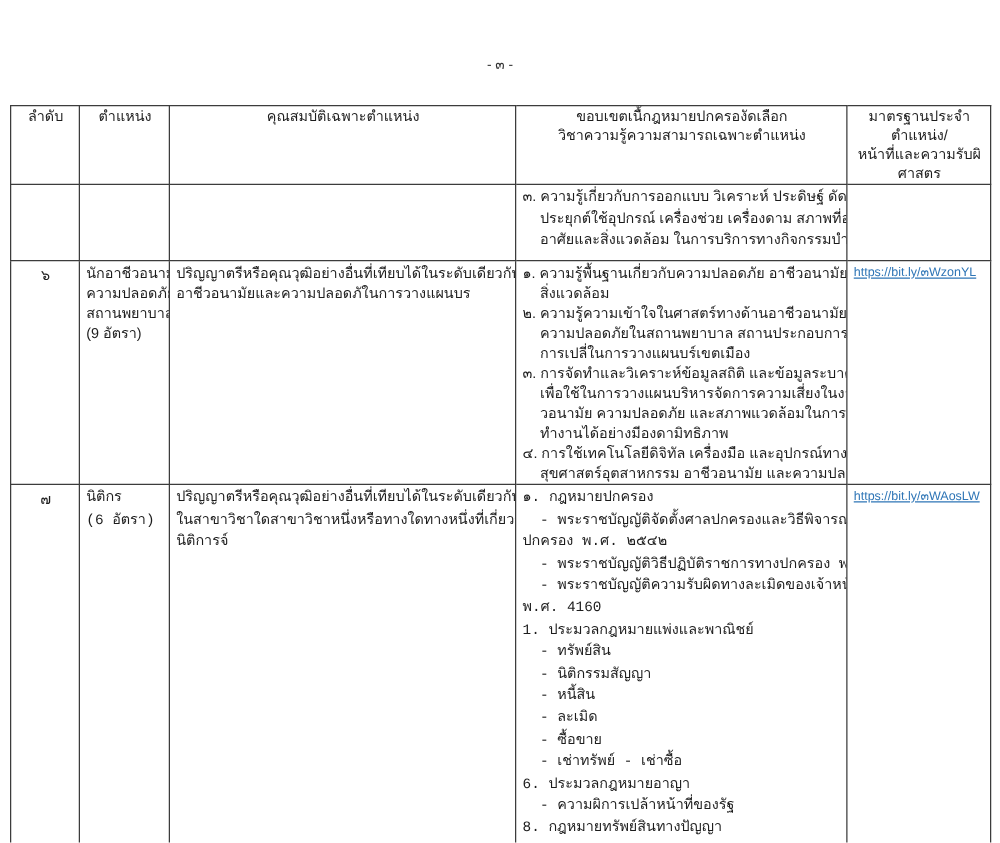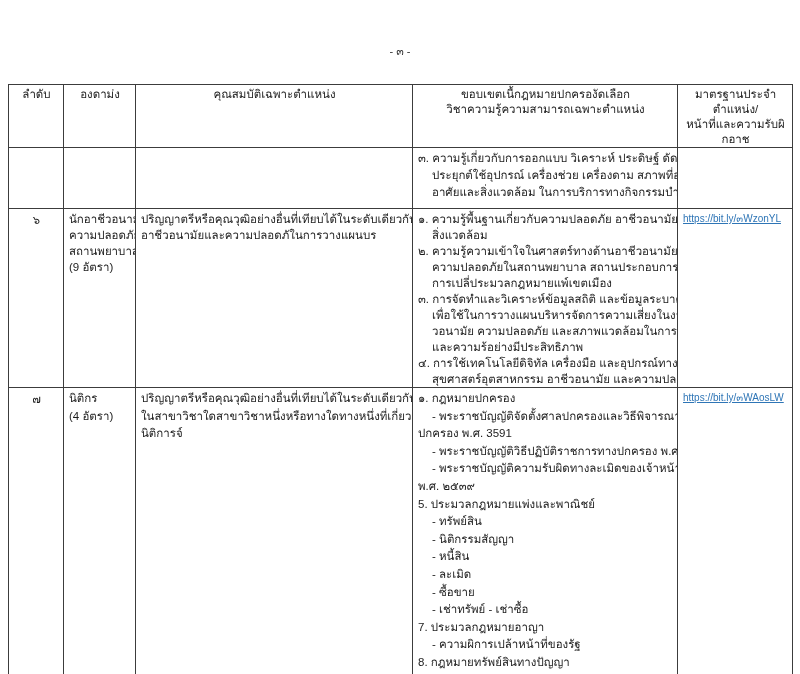--- a/index.html
+++ b/index.html
@@ -23,21 +23,21 @@
   }
   table.doc{border:1.5px solid #2e2e2e;}
   th.hdr{
     text-align:center;vertical-align:middle;line-height:15px;
     font-size:12px;padding:2px 2px;
   }
   .c1{width:55px;} .c2{width:72px;} .c3{width:277px;} .c4{width:265px;} .c5{width:115px;}
   td.num{text-align:center;padding-top:3px;}
   .line{line-height:16px;white-space:nowrap;}
   .rowA .line{line-height:17px;}
-  .row7 .line{line-height:17.6px;}
+  .row7 .line{line-height:17.6px;font-family:Liberation Mono, monospace;}
   .i1{padding-left:14px;}
   a.doclink{
     color:#2e75b6;text-decoration:underline;font-size:10px;
     line-height:16px;white-space:nowrap;display:inline-block;
   }
 </style>
 </head>
 <body>
 
 <div class="page">
@@ -49,29 +49,29 @@
       <col class="c1">
         <col class="c2">
         <col class="c3">
         <col class="c4">
         <col class="c5">
     </colgroup>
 
     <tbody>
         <tr style="height:40px;">
       <th class="hdr">ลำดับ</th>
-      <th class="hdr">องดาม่ง</th>
+      <th class="hdr">ตำแหน่ง</th>
       <th class="hdr">คุณสมบัติเฉพาะตำแหน่ง</th>
       <th class="hdr">
         <div>ขอบเขตเนื้กฎหมายปกครองัดเลือก</div>
         <div>วิชาความรู้ความสามารถเฉพาะตำแหน่ง</div>
       </th>
       <th class="hdr">
         <div>มาตรฐานประจำตำแหน่ง/</div>
-        <div>หน้าที่และความรับผิกอาช</div>
+        <div>หน้าที่และความรับผิศาสตร</div>
       </th>
     </tr>
 
     <tr class="rowA" style="height:61px;">
       <td class="num"></td>
       <td></td>
       <td></td>
       <td>
         <div class="line">๓. ความรู้เกี่ยวกับการออกแบบ วิเคราะห์ ประดิษฐ์ ดัดแปลง</div>
         <div class="line i1">ประยุกต์ใช้อุปกรณ์ เครื่องช่วย เครื่องดาม สภาพที่อยู่</div>
@@ -90,59 +90,59 @@
       </td>
       <td>
         <div class="line">ปริญญาตรีหรือคุณวุฒิอย่างอื่นที่เทียบได้ในระดับเดียวกัน ทาง</div>
         <div class="line">อาชีวอนามัยและความปลอดภัในการวางแผนบร</div>
       </td>
       <td>
         <div class="line">๑. ความรู้พื้นฐานเกี่ยวกับความปลอดภัย อาชีวอนามัยและ</div>
         <div class="line i1">สิ่งแวดล้อม</div>
         <div class="line">๒. ความรู้ความเข้าใจในศาสตร์ทางด้านอาชีวอนามัย และ</div>
         <div class="line i1">ความปลอดภัยในสถานพยาบาล สถานประกอบการ และ</div>
-        <div class="line i1">การเปลี่ประมวลกฎหมายแพ์เขตเมือง</div>
+        <div class="line i1">การเปลี่ในการวางแผนบร์เขตเมือง</div>
         <div class="line">๓. การจัดทำและวิเคราะห์ข้อมูลสถิติ และข้อมูลระบาดวิทยา</div>
         <div class="line i1">เพื่อใช้ในการวางแผนบริหารจัดการความเสี่ยงในงานอาชี</div>
         <div class="line i1">วอนามัย ความปลอดภัย และสภาพแวดล้อมในการ</div>
-        <div class="line i1">และความร้อย่างมีประสิทธิภาพ</div>
+        <div class="line i1">ทำงานได้อย่างมีองดามิทธิภาพ</div>
         <div class="line">๔. การใช้เทคโนโลยีดิจิทัล เครื่องมือ และอุปกรณ์ทาง</div>
         <div class="line i1">สุขศาสตร์อุตสาหกรรม อาชีวอนามัย และความปลอดภัย</div>
       </td>
       <td>
         <a class="doclink" href="#">https://bit.ly/๓WzonYL</a>
       </td>
     </tr>
 
     <tr class="row7" style="height:288px;">
       <td class="num">๗</td>
       <td>
         <div class="line">นิติกร</div>
-        <div class="line">(4 อัตรา)</div>
+        <div class="line">(6 อัตรา)</div>
       </td>
       <td>
         <div class="line">ปริญญาตรีหรือคุณวุฒิอย่างอื่นที่เทียบได้ในระดับเดียวกัน</div>
         <div class="line">ในสาขาวิชาใดสาขาวิชาหนึ่งหรือทางใดทางหนึ่งที่เกี่ยวข้องกับ</div>
         <div class="line">นิติการจ์</div>
       </td>
       <td>
         <div class="line">๑. กฎหมายปกครอง</div>
         <div class="line i1">- พระราชบัญญัติจัดตั้งศาลปกครองและวิธีพิจารณาคดี</div>
-        <div class="line">ปกครอง พ.ศ. 3591</div>
+        <div class="line">ปกครอง พ.ศ. ๒๕๔๒</div>
         <div class="line i1">- พระราชบัญญัติวิธีปฏิบัติราชการทางปกครอง พ.ศ. ๒๕๓๙</div>
         <div class="line i1">- พระราชบัญญัติความรับผิดทางละเมิดของเจ้าหน้าที่</div>
-        <div class="line">พ.ศ. ๒๕๓๙</div>
-        <div class="line">5. ประมวลกฎหมายแพ่งและพาณิชย์</div>
+        <div class="line">พ.ศ. 4160</div>
+        <div class="line">1. ประมวลกฎหมายแพ่งและพาณิชย์</div>
         <div class="line i1">- ทรัพย์สิน</div>
         <div class="line i1">- นิติกรรมสัญญา</div>
         <div class="line i1">- หนี้สิน</div>
         <div class="line i1">- ละเมิด</div>
         <div class="line i1">- ซื้อขาย</div>
         <div class="line i1">- เช่าทรัพย์ - เช่าซื้อ</div>
-        <div class="line">7. ประมวลกฎหมายอาญา</div>
+        <div class="line">6. ประมวลกฎหมายอาญา</div>
         <div class="line i1">- ความผิการเปล้าหน้าที่ของรัฐ</div>
         <div class="line">8. กฎหมายทรัพย์สินทางปัญญา</div>
       </td>
       <td>
         <a class="doclink" href="#">https://bit.ly/๓WAosLW</a>
       </td>
     </tr>
   </tbody>
     </table>
 </div>

